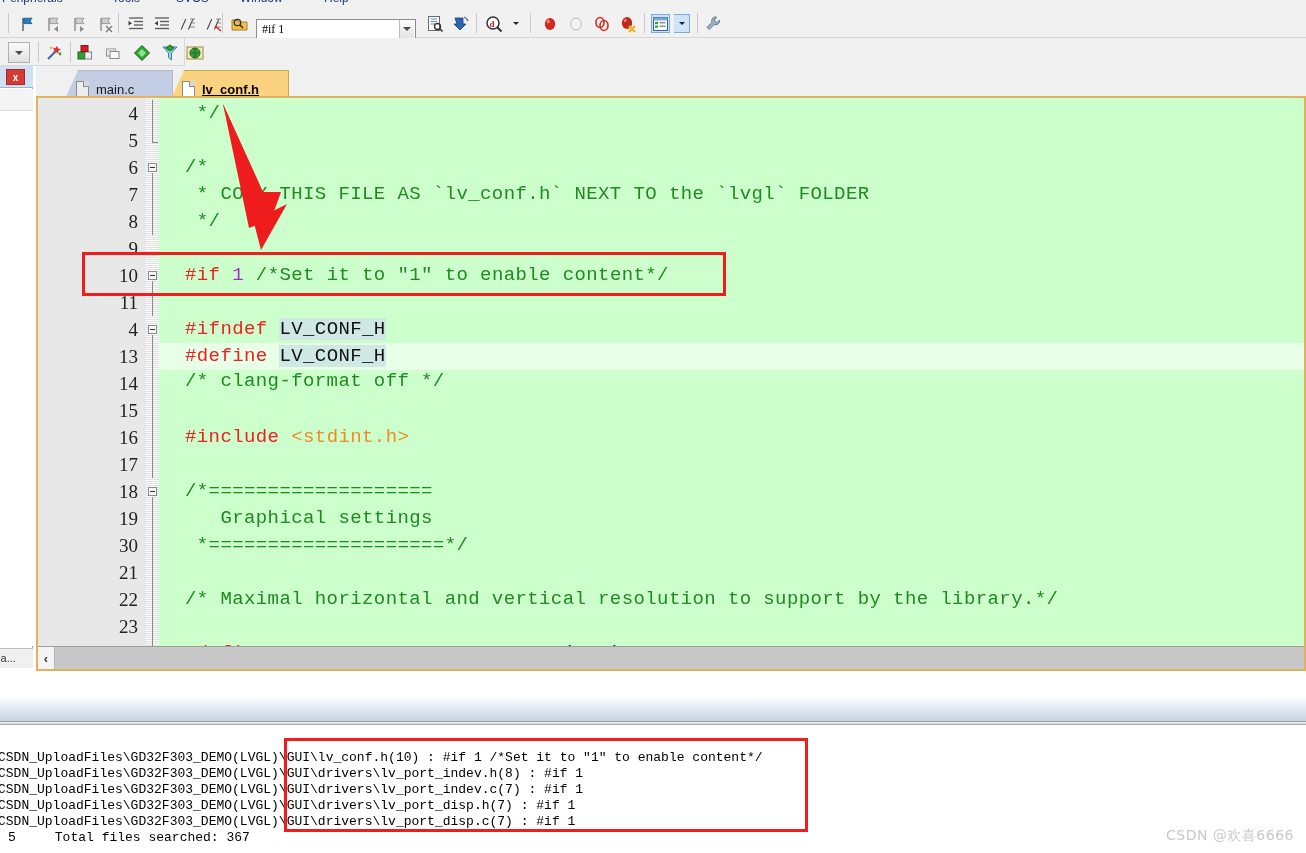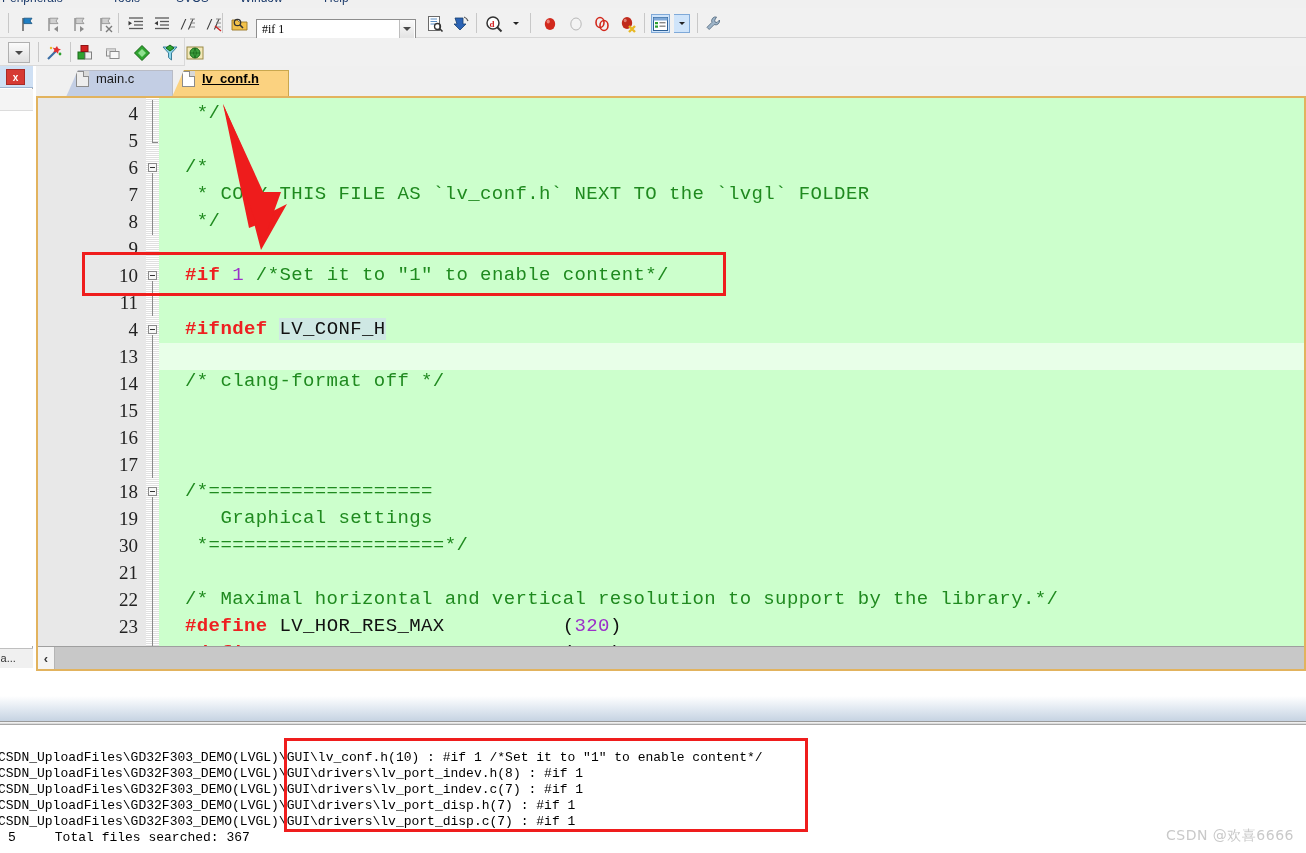--- a/index.html
+++ b/index.html
@@ -92,21 +92,21 @@
     position:absolute; left:-8px; top:3px; font-size:11px; color:#333;
   }
 
   
   #tabstrip{
     position:absolute; left:36px; top:66px; width:1270px; height:31px;
     background:#f0f0f0;
   }
   .tab{
     position:absolute; top:4px; height:27px;
-    display:flex; align-items:flex-start; gap:7px;
+    display:flex; align-items:flex-end; gap:7px;
     padding:0 14px 0 10px;
     font-size:13px;
     border-top:1px solid #b9bcc6; border-right:1px solid #b9bcc6;
   }
   #tab-mainc{
     left:30px; width:107px;
     background:#c3cee4; color:#1a1a1a;
     border-top-left-radius:2px;
     clip-path: polygon(12px 0, 100% 0, 100% 100%, 0 100%);
   }
@@ -169,21 +169,21 @@
 
   .cl{
     position:absolute; left:0; height:27px; line-height:27px;
     font-family:"Liberation Mono", monospace; font-size:19px;
     white-space:pre; letter-spacing:0.4px;
   }
   .rowhl{
     position:absolute; left:0; width:100%; height:27px; background:#e8ffe8;
   }
   .c-cmt { color:#1f8a1f; }
-  .c-pp  { color:#ee2020;font-weight:bold; }
+  .c-pp  { color:#ee2020; }
   .c-id  { color:#111; }
   .c-num { color:#9b30c9; }
   .c-inc { color:#f08a24; }
   .hl-sym{ background:#cfe8e4; }
 
   
   #hscroll{
     position:absolute; left:0; bottom:0; width:100%; height:23px;
     background:#c8c8c8; border-top:1px solid #9f9f9f;
   }
@@ -553,29 +553,30 @@
       <div class="cl" style="top: 2px; left: 26px;"><span class="c-cmt"> */</span></div>
       <div class="cl" style="top: 29px; left: 26px;"></div>
       <div class="cl" style="top: 56px; left: 26px;"><span class="c-cmt">/*</span></div>
       <div class="cl" style="top: 83px; left: 26px;"><span class="c-cmt"> * COPY THIS FILE AS `lv_conf.h` NEXT TO the `lvgl` FOLDER</span></div>
       <div class="cl" style="top: 110px; left: 26px;"><span class="c-cmt"> */</span></div>
       <div class="cl" style="top: 137px; left: 26px;"></div>
       <div class="cl" style="top: 164px; left: 26px;"><span class="c-pp">#if</span><span class="c-id"> </span><span class="c-num">1</span><span class="c-id"> </span><span class="c-cmt">/*Set it to "1" to enable content*/</span></div>
       <div class="cl" style="top: 191px; left: 26px;"></div>
       <div class="cl" style="top: 218px; left: 26px;"><span class="c-pp">#ifndef</span><span class="c-id"> </span><span class="c-id hl-sym">LV_CONF_H</span></div>
       <div class="rowhl" style="top: 245px;"></div>
+      <div class="cl" style="top: 245px; left: 26px;"><span class="c-pp">#define</span><span class="c-id"> </span><span class="c-id hl-sym">LV_CONF_H</span></div>
       <div class="cl" style="top: 270px; left: 26px;"><span class="c-cmt">/* clang-format off */</span></div>
       <div class="cl" style="top: 299px; left: 26px;"></div>
+      <div class="cl" style="top: 326px; left: 26px;"><span class="c-pp">#include</span><span class="c-id"> </span><span class="c-inc">&lt;stdint.h&gt;</span></div>
       <div class="cl" style="top: 353px; left: 26px;"></div>
       <div class="cl" style="top: 380px; left: 26px;"><span class="c-cmt">/*===================</span></div>
       <div class="cl" style="top: 407px; left: 26px; text-align: right;"><span class="c-cmt">   Graphical settings</span></div>
       <div class="cl" style="top: 434px; left: 26px;"><span class="c-cmt"> *====================*/</span></div>
       <div class="cl" style="top: 461px; left: 26px;"></div>
       <div class="cl" style="top: 488px; left: 26px;"><span class="c-cmt">/* Maximal horizontal and vertical resolution to support by the library.*/</span></div>
-      <div class="cl" style="top: 515px; left: 26px;"><span class="c-pp">#define</span><span class="c-id"> LV_HOR_RES_MAX          </span><span class="c-id">(</span><span class="c-num">320</span><span class="c-id">)</span></div>
       <div class="cl" style="top: 542px; left: 26px;"><span class="c-pp">#define</span><span class="c-id"> LV_VER_RES_MAX          </span><span class="c-id">(</span><span class="c-num">240</span><span class="c-id">)</span></div>
     </div>
 
   <div id="hscroll">
     <div id="hscroll-left">‹</div>
     <div id="hscroll-thumb"></div>
   </div>
 </div>
 
 <div id="bluebar"></div>

